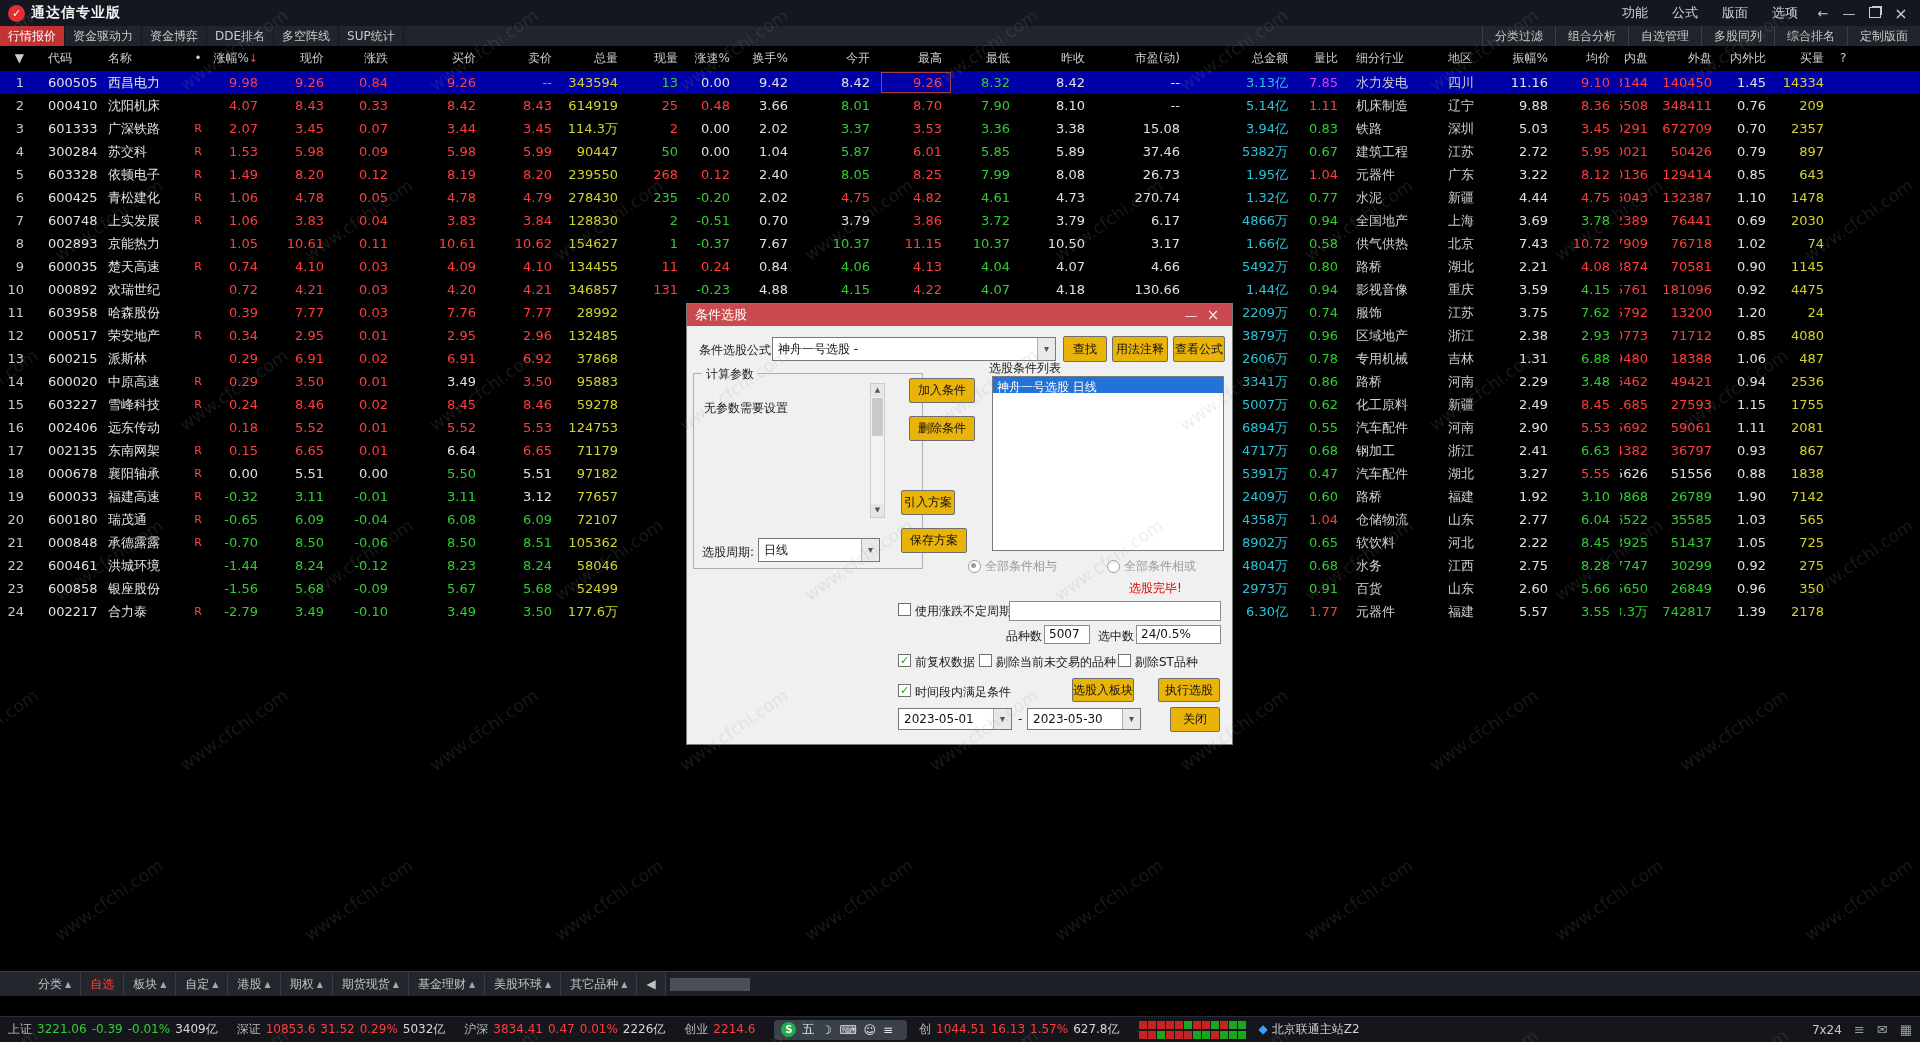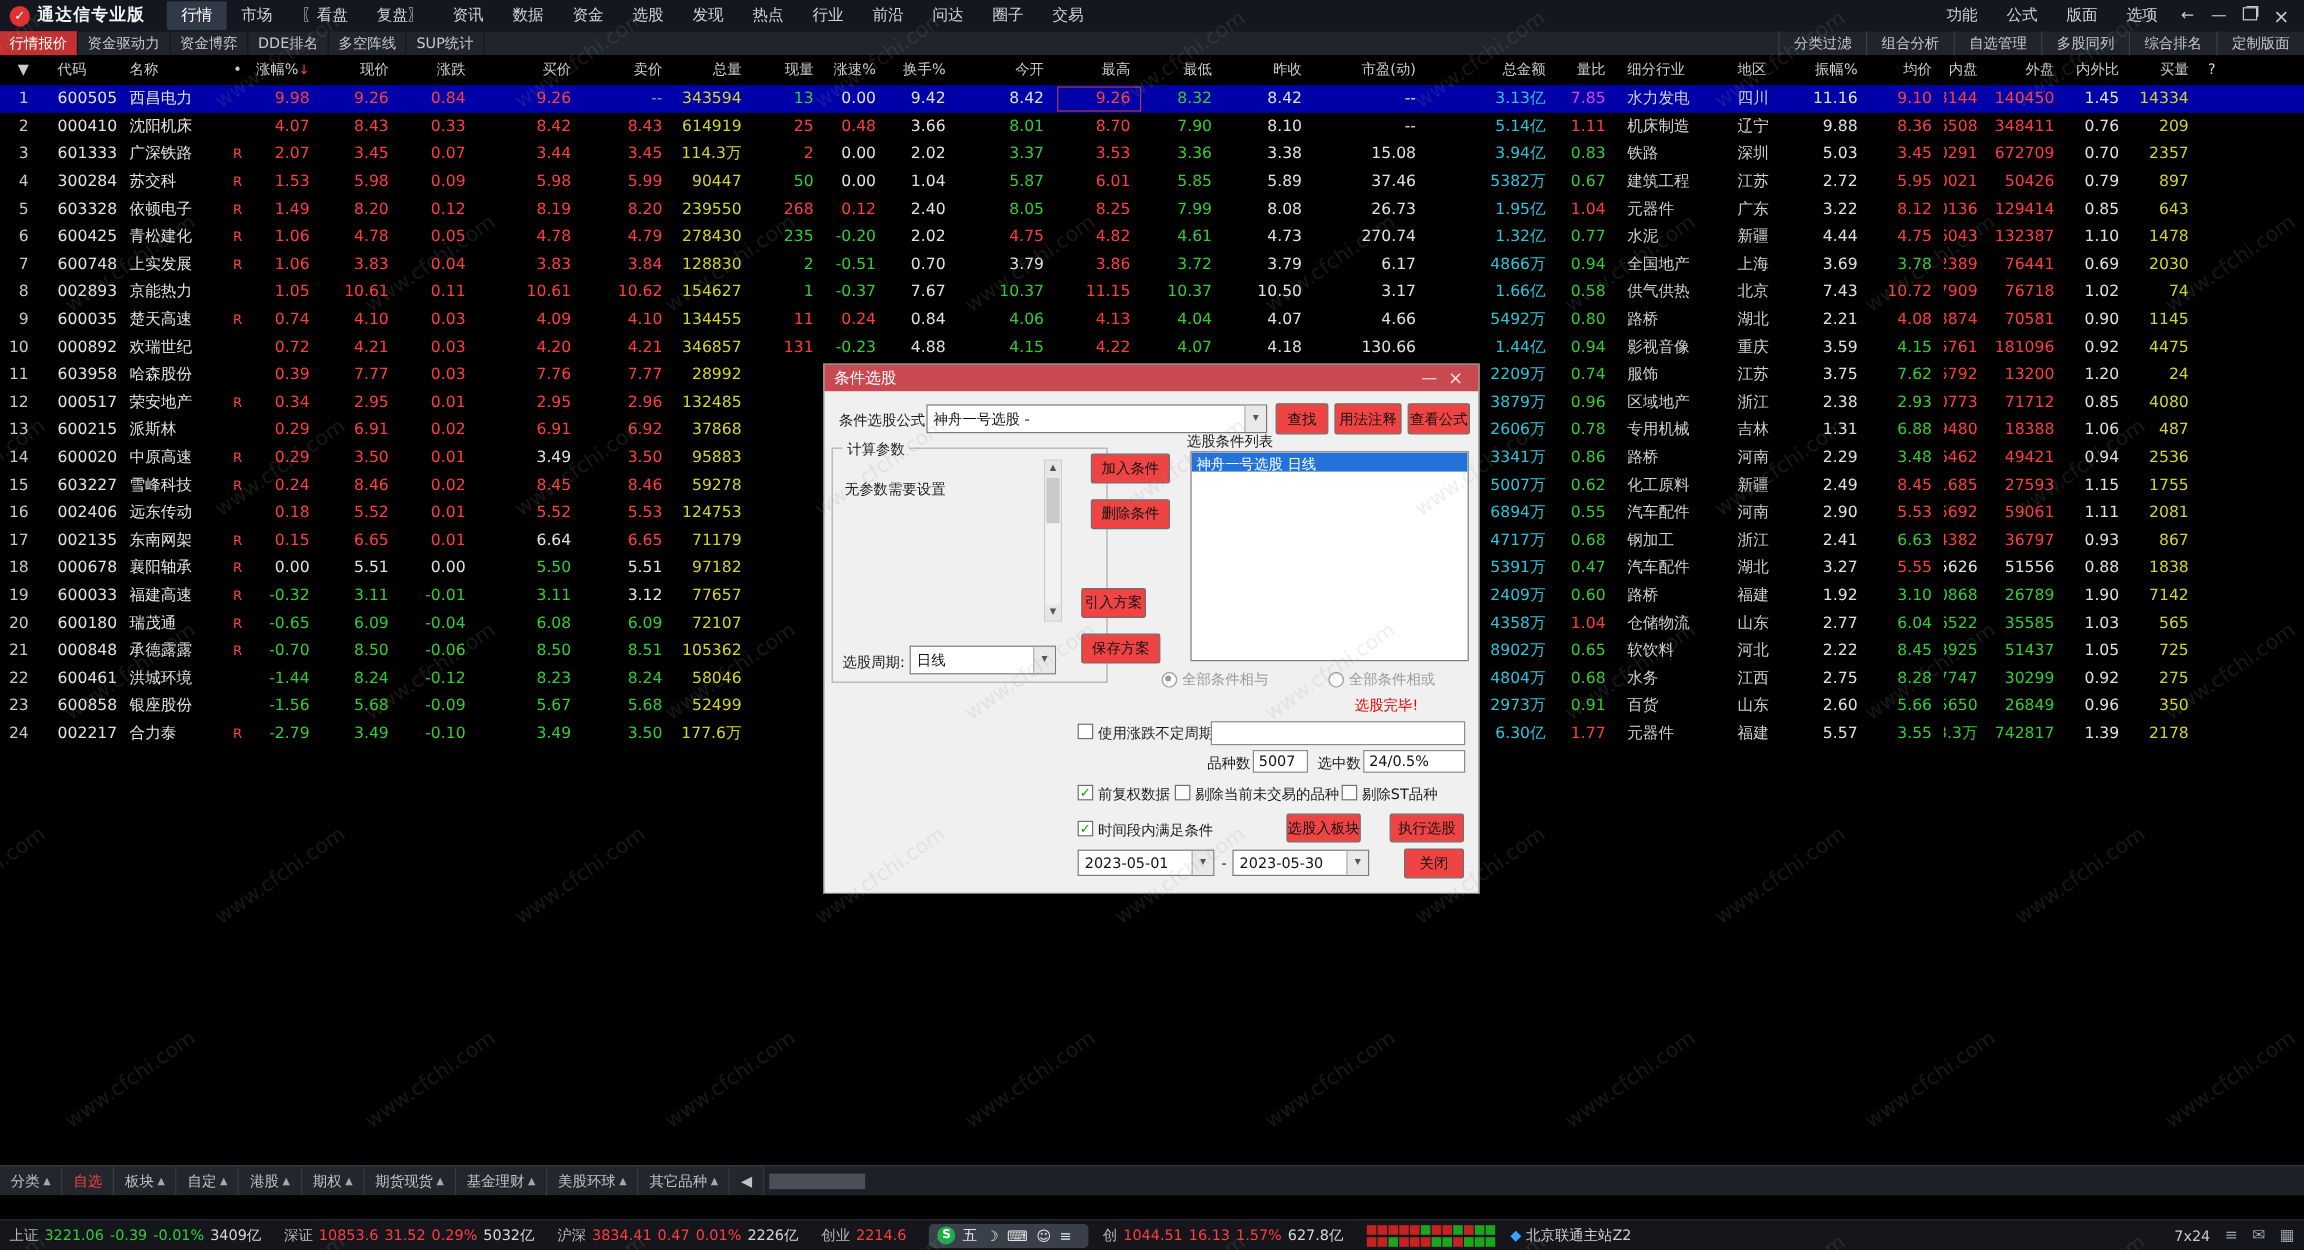--- a/index.html
+++ b/index.html
@@ -38,21 +38,21 @@
           border:1px solid #7d7d7d;box-sizing:border-box;box-shadow:3px 3px 8px rgba(0,0,0,.55);font-size:12px;color:#1a1a1a;}
   #dlg-title{position:absolute;left:0;top:0;right:0;height:22px;background:#c8494f;color:#fff;
              display:flex;align-items:center;padding:0 8px;box-sizing:border-box;font-size:13px;}
   #dlg-title .spacer{flex:1;}
   .dlg-ctl{width:22px;text-align:center;color:#f6e3e4;font-size:13px;}
   .dlabel{position:absolute;font-size:12px;color:#1a1a1a;white-space:nowrap;}
   .combo{position:absolute;background:#fff;border:1px solid #7a7a7a;box-sizing:border-box;font-size:12px;
          padding-left:5px;color:#111;overflow:hidden;white-space:nowrap;}
   .combo .arw{position:absolute;right:0;top:0;bottom:0;width:17px;border-left:1px solid #b0b0b0;background:#e9e9e9;
               color:#555;text-align:center;font-size:10px;line-height:20px;}
-  .dbtn{position:absolute;background:#ef4444;border:1px solid #6e6e6e;border-radius:2px;color:#111;
+  .dbtn{position:absolute;background:#eab308;border:1px solid #6e6e6e;border-radius:2px;color:#111;
         display:flex;align-items:center;justify-content:center;font-size:12px;box-sizing:border-box;}
   .grp{position:absolute;border:1px solid #aeaeae;box-sizing:border-box;}
   .glabel{position:absolute;top:-8px;left:8px;background:#f0f0f0;padding:0 4px;font-size:12px;color:#222;white-space:nowrap;}
   .listbox{position:absolute;background:#fff;border:1px solid #7a7a7a;box-sizing:border-box;overflow:hidden;}
   .litem{height:16px;line-height:20px;padding-left:4px;font-size:12px;white-space:nowrap;}
   .litem.sel{background:#2272d8;color:#fff;}
   .vscroll{position:absolute;width:15px;background:#f2f2f2;border:1px solid #cccccc;box-sizing:border-box;}
   .sarw{position:absolute;left:0;right:0;height:13px;background:#e6e6e6;color:#555;font-size:7px;text-align:center;line-height:13px;}
   .sthumb{position:absolute;left:1px;right:1px;height:38px;background:#c9c9c9;}
   .cbx{position:absolute;width:13px;height:13px;background:#fff;border:1px solid #707070;box-sizing:border-box;
@@ -91,37 +91,20 @@
   #wm{position:absolute;left:0;top:0;width:1920px;height:1042px;pointer-events:none;z-index:60;overflow:hidden;}
   .wmt{position:absolute;color:rgba(150,150,150,0.16);font-size:17px;transform:rotate(-35deg);white-space:nowrap;}
   #dialog{z-index:40;}
 </style>
 </head>
 <body>
 
 <div id="menubar">
   <div id="app-logo">✓</div>
   <div id="app-title">通达信专业版</div>
-  <div id="menu-items" style="display: flex;">
-      <div class="menu-item active">行情</div>
-      <div class="menu-item">市场</div>
-      <div class="menu-item">〖看盘</div>
-      <div class="menu-item">复盘〗</div>
-      <div class="menu-item">资讯</div>
-      <div class="menu-item">数据</div>
-      <div class="menu-item">资金</div>
-      <div class="menu-item">选股</div>
-      <div class="menu-item">发现</div>
-      <div class="menu-item">热点</div>
-      <div class="menu-item">行业</div>
-      <div class="menu-item">前沿</div>
-      <div class="menu-item">问达</div>
-      <div class="menu-item">圈子</div>
-      <div class="menu-item">交易</div>
-    </div>
   <div id="menu-right">
     <div id="menu-right-items" style="display: flex;">
         <div class="menu-item">功能</div>
         <div class="menu-item">公式</div>
         <div class="menu-item">版面</div>
         <div class="menu-item">选项</div>
       </div>
     <span class="winctl">←</span>
     <span class="winctl">—</span>
     <span class="winctl"><span class="restore-box"></span></span>
@@ -257,21 +240,21 @@
   </div>
   <span class="dlabel" style="left:331px;top:408px;">-</span>
   <div class="combo" style="left:340px;top:404px;width:114px;height:22px;line-height:20px;">
     <span>2023-05-30</span>
     <span class="arw" style="line-height:20px;">▾</span>
   </div>
   <div class="dbtn" style="left:483px;top:403px;width:50px;height:25px;">关闭</div>
 </div>
 
 <div id="tabbar">
-  <div id="btabs" style="display:flex;">
+  <div id="btabs" style="display:flex;margin-left:29px;">
       <div class="btab">
         <span>分类</span>
         <span class="tri">▲</span>
       </div>
       <div class="btab active">
         <span>自选</span>
       </div>
       <div class="btab">
         <span>板块</span>
         <span class="tri">▲</span>

